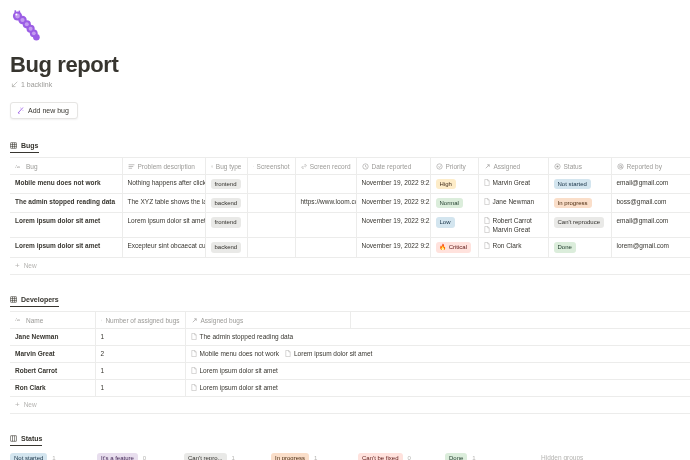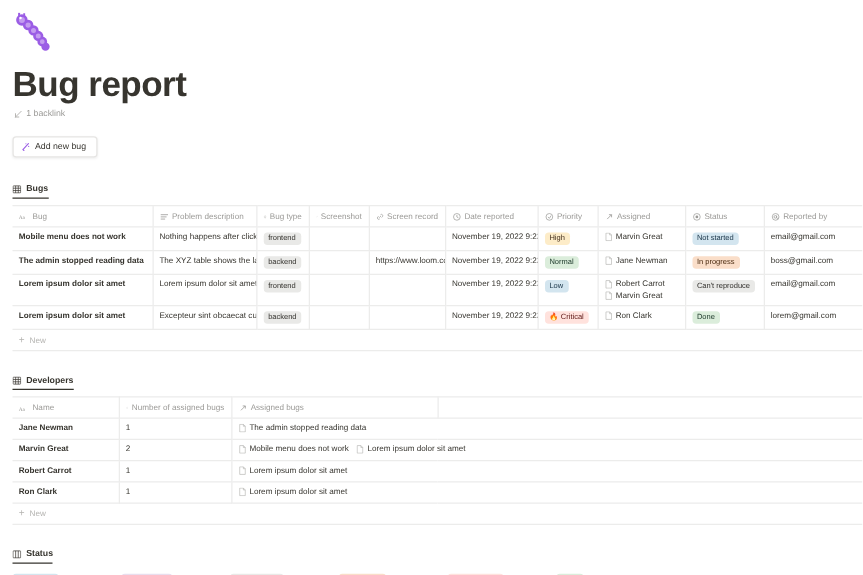--- a/index.html
+++ b/index.html
@@ -8,21 +8,21 @@
     background: #ffffff;
     font-family: "Liberation Sans", sans-serif;
     color: #37352f;
     overflow: hidden;
   }
   .page { padding: 0 0 0 0; position: relative; width: 690px; height: 460px; }
 
   
   .emoji-icon { margin: 8px 0 0 10px; width: 34px; height: 34px; display:block; }
   .title {
-    font-size: 28px; font-weight: bold; letter-spacing: -0.4px;
+    font-size: 22px; font-weight: bold; letter-spacing: -0.4px;
     margin: 10px 0 0 10px; color: #37352f; line-height: 1.15;
   }
   .backlink {
     display: flex; align-items: center; gap: 3px;
     margin: 4px 0 0 11px; font-size: 7px; color: #9b9a97;
   }
   .backlink svg { display:block; }
   .addbtn {
     display: inline-flex; align-items: center; gap: 4px;
     margin: 14px 0 0 10px;

